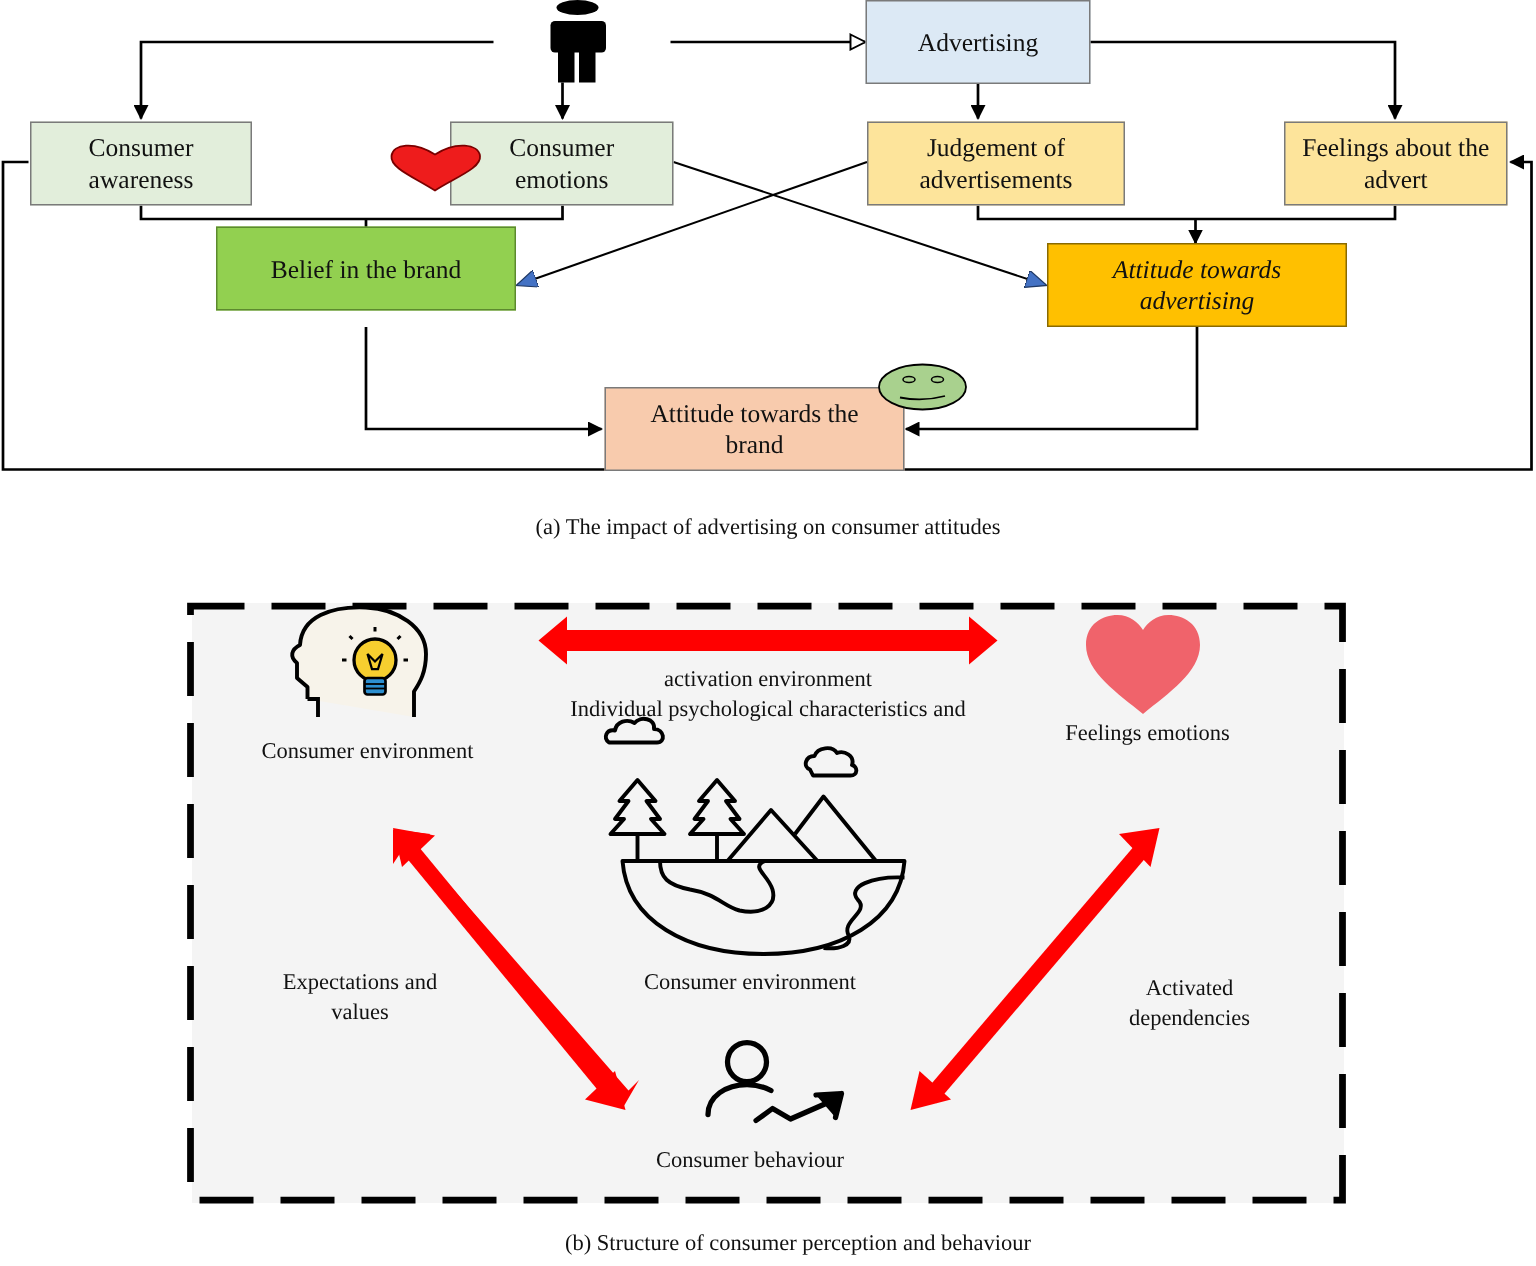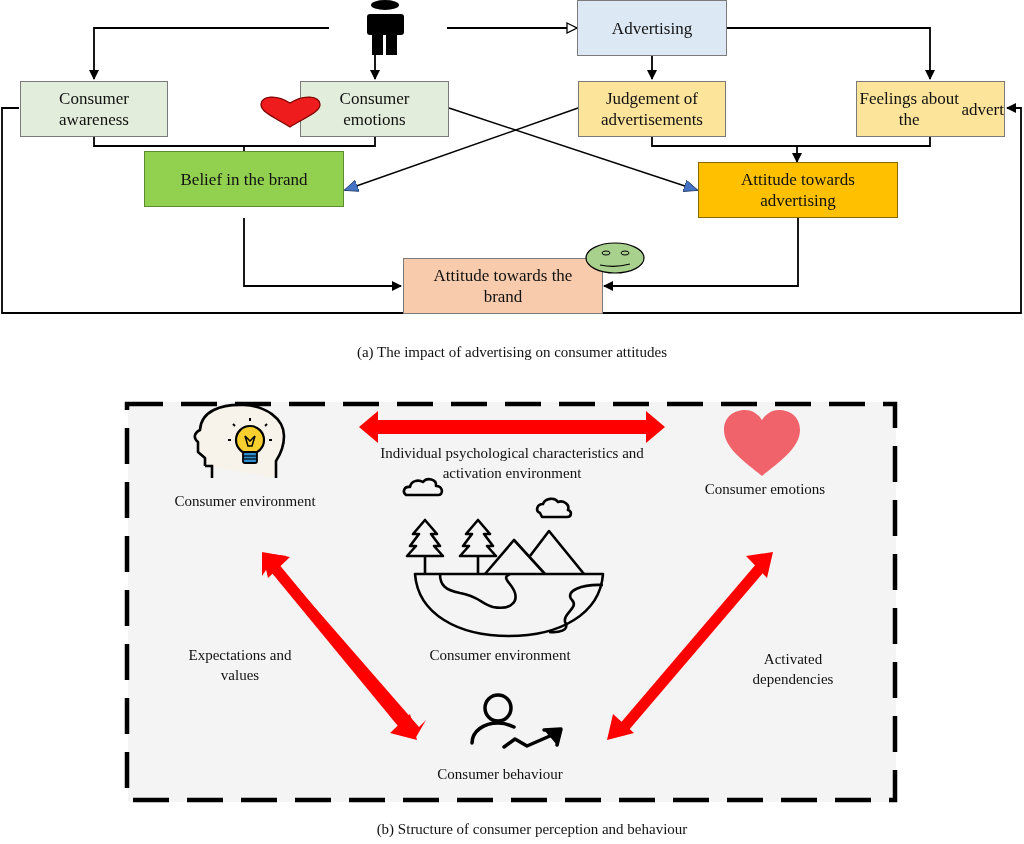--- a/index.html
+++ b/index.html
@@ -62,32 +62,32 @@
   <span>Advertising</span>
 </div>
 <div class="node" style="left:20px; top:81px; width:148px; height:56px; background:#e2eedb; flex-direction:column;">
   <span>Consumer</span>
   <span>awareness</span>
 </div>
 <div class="node" style="left:300px; top:81px; width:149px; height:56px; background:#e2eedb; flex-direction:column;">
   <span>Consumer</span>
   <span>emotions</span>
 </div>
-<div class="node" style="left:578px; top:81px; width:148px; height:56px; background:#fde49b; flex-direction:column;text-align:center;">
+<div class="node" style="left:578px; top:81px; width:172px; height:56px; background:#fde49b; flex-direction:column;text-align:center;">
   <span>Judgement of</span>
   <span>advertisements</span>
 </div>
-<div class="node" style="left:856px; top:81px; width:149px; height:56px; background:#fde49b; flex-direction:row;">
+<div class="node" style="left:856px; top:81px; width:149px; height:56px; background:#fde49b; flex-direction:column;">
   <span>Feelings about the</span>
   <span>advert</span>
 </div>
 <div class="node" style="left:144px; top:151px; width:200px; height:56px; background:#92d050; border-color:#5c8a2e;">
   <span>Belief in the brand</span>
 </div>
-<div class="node" style="left:698px; top:162px; width:200px; height:56px; background:#ffc000; border-color:#8a6a00; flex-direction:column;">
+<div class="node" style="left:698px; top:162px; width:200px; height:56px; background:#ffc000; border-color:#8a6a00; flex-direction:column;font-style:italic;">
   <span>Attitude towards</span>
   <span>advertising</span>
 </div>
 <div class="node" style="left:403px; top:258px; width:200px; height:56px; background:#f8cbad; flex-direction:column;">
   <span>Attitude towards the</span>
   <span>brand</span>
 </div>
 
 <svg class="layer" width="1024" height="844" style="pointer-events:none;">
 
@@ -163,24 +163,24 @@
 
   <g fill="none" stroke="#000" stroke-width="3.5" stroke-linecap="round" stroke-linejoin="round">
     <circle cx="498" cy="708" r="13"></circle>
     <path d="M472,743 C472,731 484,723 498,723 C504,723 510,725 514,727"></path>
     <path d="M504,747 L515,739 L527,746 L559,732"></path>
     <path d="M544,730 L561,729 L557,745" fill="#000"></path>
   </g>
 </svg>
 
 <div class="lbl" style="left:150px; top:491px; width:190px;">Consumer environment</div>
-<div class="lbl" style="left:670px; top:479px; width:190px;">Consumer emotions</div>
+<div class="lbl" style="left:670px; top:479px; width:190px;">Feelings emotions</div>
 <div class="lbl" style="left:330px; top:443px; width:364px;">
+  <span style="display:block;">activation environment</span>
   <span style="display:block;">Individual psychological characteristics and</span>
-  <span style="display:block;">activation environment</span>
 </div>
 <div class="lbl" style="left:400px; top:645px; width:200px;">Consumer environment</div>
 <div class="lbl" style="left:160px; top:645px; width:160px;">
   <span style="display:block;">Expectations and</span>
   <span style="display:block;">values</span>
 </div>
 <div class="lbl" style="left:718px; top:649px; width:150px;">
   <span style="display:block;">Activated</span>
   <span style="display:block;">dependencies</span>
 </div>

